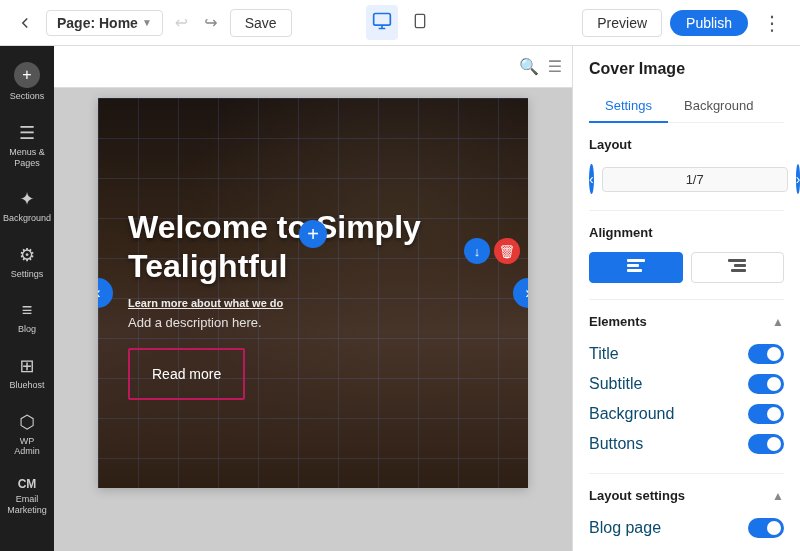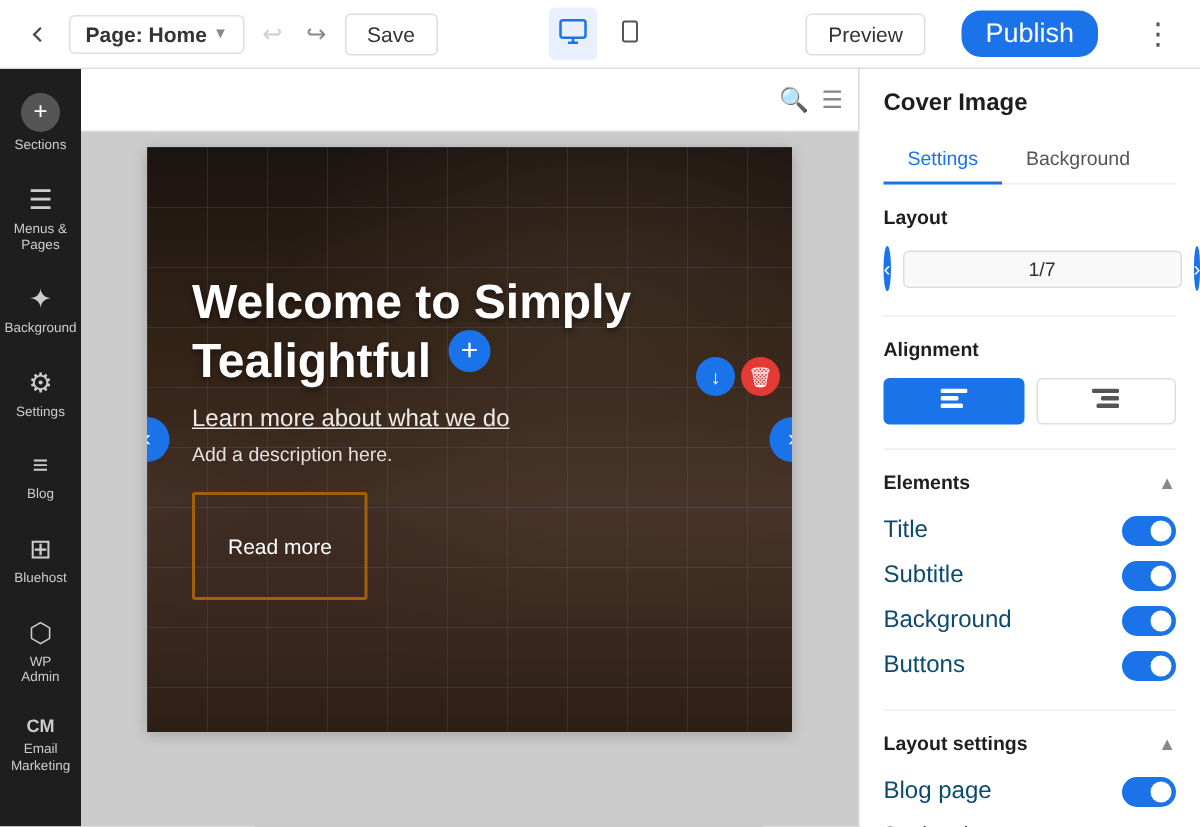--- a/index.html
+++ b/index.html
@@ -5,37 +5,37 @@
     * { box-sizing: border-box; margin: 0; padding: 0; }
     body { font-family: -apple-system, BlinkMacSystemFont, 'Segoe UI', sans-serif; background: #f0f0f0; width: 800px; height: 551px; overflow: hidden; display: flex; flex-direction: column; }
 
     
     .topbar {
       display: flex; align-items: center; background: #fff; border-bottom: 1px solid #ddd;
       padding: 0 12px; height: 46px; flex-shrink: 0; gap: 8px;
     }
     .topbar-left { display: flex; align-items: center; gap: 8px; flex: 1; }
     .topbar-center { display: flex; align-items: center; gap: 8px; }
-    .topbar-right { display: flex; align-items: center; gap: 24px; flex: 1; justify-content: flex-end; }
+    .topbar-right { display: flex; align-items: center; gap: 8px; flex: 1; justify-content: flex-end; }
 
     .back-btn { background: none; border: none; cursor: pointer; display: flex; align-items: center; color: #444; padding: 4px; border-radius: 4px; }
 
     .page-selector { display: flex; align-items: center; gap: 4px; border: 1px solid #ddd; border-radius: 4px; padding: 4px 10px; cursor: pointer; background: #fff; font-size: 14px; color: #333; font-weight: bold; }
     .page-selector .chevron { font-size: 10px; color: #888; }
 
     .history-btn { background: none; border: none; cursor: pointer; color: #888; padding: 4px; border-radius: 4px; font-size: 16px; }
     .history-btn.disabled { opacity: 0.4; cursor: default; }
 
     .save-btn { border: 1px solid #ddd; background: #fff; border-radius: 4px; padding: 5px 14px; font-size: 14px; cursor: pointer; color: #333; }
 
     .device-btn { background: none; border: none; cursor: pointer; padding: 6px; border-radius: 4px; color: #555; }
     .device-btn.active { background: #e8f0fe; color: #1a73e8; }
 
     .preview-btn { border: 1px solid #ddd; background: #fff; border-radius: 4px; padding: 5px 14px; font-size: 14px; cursor: pointer; color: #333; }
-    .publish-btn { background: #1a73e8; color: #fff; border: none; border-radius: 13px; padding: 5px 16px; font-size: 18px; cursor: pointer; font-weight: 500; }
+    .publish-btn { background: #1a73e8; color: #fff; border: none; border-radius: 13px; padding: 5px 16px; font-size: 14px; cursor: pointer; font-weight: 500; }
 
     .more-btn { background: none; border: none; cursor: pointer; color: #555; padding: 4px 6px; font-size: 20px; border-radius: 4px; }
 
     
     .main-area { display: flex; flex: 1; overflow: hidden; }
 
     
     .left-sidebar {
       width: 54px; background: #1e1e1e; display: flex; flex-direction: column; align-items: center;
       padding: 8px 0; gap: 4px; flex-shrink: 0;
@@ -87,29 +87,29 @@
     }
 
     .cover-content {
       position: absolute; bottom: 88px; left: 30px; right: 30px; color: #fff;
     }
     .cover-title {
       font-size: 32px; font-weight: 700; line-height: 1.2; margin-bottom: 12px;
       text-shadow: 0 2px 4px rgba(0,0,0,0.5);
     }
     .cover-subtitle {
-      font-size: 16px; margin-bottom: 6px; opacity: 0.9;
-      text-decoration: underline; cursor: pointer;
+      font-size: 11px; margin-bottom: 6px; opacity: 0.9;
+      text-decoration: underline; cursor: pointer; font-weight: bold;
     }
     .cover-description {
       font-size: 13px; margin-bottom: 18px; opacity: 0.85;
     }
     .read-more-btn {
-      border: 2px solid #a16207; background: transparent; color: #fff;
-      padding: 26px 22px; font-size: 14px; cursor: pointer; border-radius: 2px;
+      border: 2px solid #be185d; background: transparent; color: #fff;
+      padding: 16px 22px; font-size: 14px; cursor: pointer; border-radius: 2px;
     }
 
     
     .plus-btn {
       position: absolute; top: 122px; left: 50%; transform: translateX(-50%);
       width: 28px; height: 28px; border-radius: 50%; background: #1a73e8;
       color: #fff; display: flex; align-items: center; justify-content: center;
       font-size: 20px; cursor: pointer; z-index: 10; line-height: 1;
     }
 

